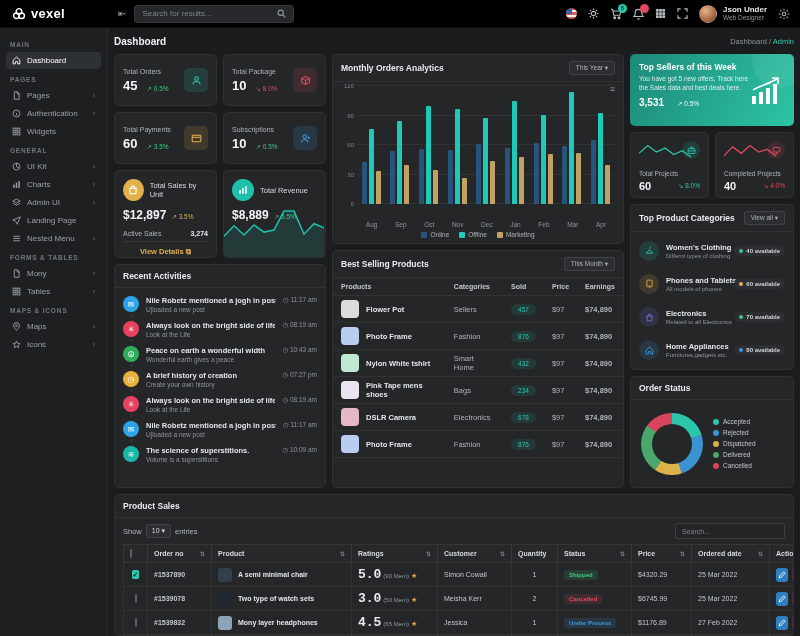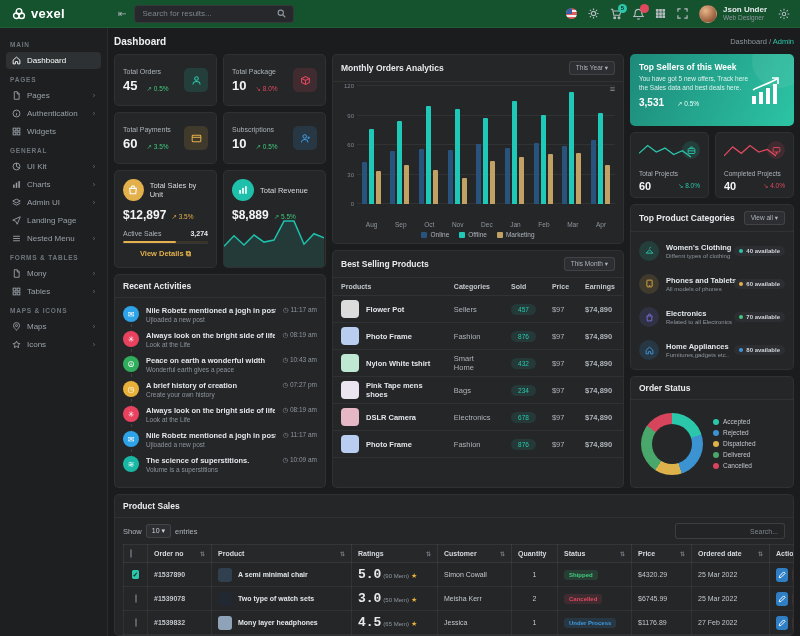--- a/index.html
+++ b/index.html
@@ -1,21 +1,21 @@
 <!DOCTYPE html>
 <html><head>
 <meta charset="utf-8">
 <style>
   * { margin:0; padding:0; box-sizing:border-box; }
   html,body { width:800px; height:636px; overflow:hidden; background:#141617; }
   body { font-family:"Liberation Sans", sans-serif; color:#dfe3e8; font-size:9px; }
   .app { width:800px; height:636px; display:flex; flex-direction:column; background:#1a1c1d; }
 
   
-  .header { height:28px; background:#14532d; display:flex; align-items:center; border-bottom:1px solid rgba(255,255,255,.06); flex:0 0 28px; }
+  .header { height:28px; background:#000000; display:flex; align-items:center; border-bottom:1px solid rgba(255,255,255,.06); flex:0 0 28px; }
   .logo-area { width:108px; flex:0 0 108px; display:flex; align-items:center; gap:5px; padding-left:12px; }
   .logo-text { font-size:13px; font-weight:bold; color:#fff; letter-spacing:.3px; }
   .hdr-rest { flex:1; display:flex; align-items:center; gap:8px; padding:0 10px; }
   .collapse-btn { color:#aeb4ba; font-size:10px; cursor:pointer; }
   .searchbox { display:flex; align-items:center; background:#26282b; border:1px solid rgba(255,255,255,.08); border-radius:4px; height:18px; width:160px; padding:0 7px; gap:6px; }
   .searchbox input { flex:1; background:transparent; border:none; outline:none; color:#cfd4d9; font-size:8px; font-family:inherit; }
   .searchbox input::placeholder { color:#7e858c; }
   .hdr-spacer { flex:1; }
   .hdr-icons { display:flex; align-items:center; gap:11px; }
   .hicon { position:relative; color:#b6bcc2; display:flex; align-items:center; cursor:pointer; }
@@ -61,21 +61,21 @@
   .stat-card { height:52px; padding:8px; display:flex; justify-content:space-between; align-items:center; }
   .stat-label { font-size:7px; color:#aeb4ba; margin-bottom:3px; }
   .stat-val-row { display:flex; align-items:flex-end; gap:9px; }
   .stat-value { font-size:13px; font-weight:bold; color:#f2f4f6; }
   .stat-delta { font-size:6.5px; }
   .stat-icon { width:24px; height:24px; border-radius:5px; display:flex; align-items:center; justify-content:center; }
   .stat-icon svg { width:11px; height:11px; }
 
   
   .duo { display:grid; grid-template-columns:1fr 1fr; gap:6px; }
-  .duo-card { height:98px; padding:8px; display:flex; flex-direction:column; position:relative; overflow:hidden; }
+  .duo-card { height:88px; padding:8px; display:flex; flex-direction:column; position:relative; overflow:hidden; }
   .duo-top { display:flex; align-items:center; gap:6px; }
   .round-icon { width:22px; height:22px; border-radius:50%; display:flex; align-items:center; justify-content:center; color:#fff; }
   .round-icon svg { width:10px; height:10px; }
   .duo-title { font-size:7.5px; color:#d6dade; }
   .duo-value-row { display:flex; align-items:baseline; gap:5px; margin-top:7px; }
   .duo-value { font-size:12px; font-weight:bold; color:#f2f4f6; }
   .active-sales-row { display:flex; justify-content:space-between; font-size:7px; color:#aeb4ba; margin-top:8px; }
   .active-sales-row b { color:#e6eaee; }
   .progress { height:3px; background:#3a3428; border-radius:2px; margin-top:4px; overflow:hidden; }
   .progress > div { height:100%; background:#e3b04b; border-radius:2px; }
@@ -159,21 +159,21 @@
   .os-legend { display:flex; flex-direction:column; gap:4px; }
   .os-li { display:flex; align-items:center; gap:4px; font-size:6.5px; color:#c3c8cd; }
   .os-dot { width:6px; height:6px; border-radius:50%; }
 
   
   .product-sales { margin-top:6px; flex:1; display:flex; flex-direction:column; min-height:0; overflow:hidden; }
   .ps-controls { display:flex; align-items:center; padding:5px 8px; gap:5px; }
   .ps-show { font-size:7.5px; color:#aeb4ba; display:flex; align-items:center; gap:4px; }
   .entries-select { background:#2c2e31; border:1px solid rgba(255,255,255,.1); border-radius:3px; color:#cfd4d9; font-size:7px; padding:2px 5px; }
   .ps-search { margin-left:auto; }
-  .ps-search input { background:#222426; border:1px solid rgba(255,255,255,.12); border-radius:3px; height:16px; width:110px; color:#cfd4d9; font-size:7px; padding:0 6px; outline:none; font-family:inherit;text-align:right; }
+  .ps-search input { background:#222426; border:1px solid rgba(255,255,255,.12); border-radius:3px; height:16px; width:110px; color:#cfd4d9; font-size:7px; padding:0 6px; outline:none; font-family:inherit; }
   .ps-search input::placeholder { color:#7e858c; }
   .ps-table-wrap { padding:0 8px 6px; overflow:hidden; }
   .ps-table { width:100%; border-collapse:collapse; table-layout:fixed; border:1px solid rgba(255,255,255,.08); }
   .ps-table th { font-size:7px; color:#d6dade; text-align:left; padding:5px 6px; background:#26282a; border:1px solid rgba(255,255,255,.07); font-weight:bold; }
   .ps-table td { font-size:7px; color:#c3c8cd; padding:4px 6px; border:1px solid rgba(255,255,255,.06); }
   .sort-ic { color:#6f767d; font-size:6px; float:right; }
   .cb { width:9px; height:9px; border:1px solid #5a6065; border-radius:2px; margin:0 auto; }
   .cb.checked { background:#2bc7ab; border-color:#2bc7ab; color:#10241f; font-size:7px; line-height:9px; text-align:center; font-weight:bold; }
   .ordno { font-weight:bold; color:#e8ebee; }
   .ps-prod { display:flex; align-items:center; gap:6px; color:#e2e6ea; font-weight:bold; }

